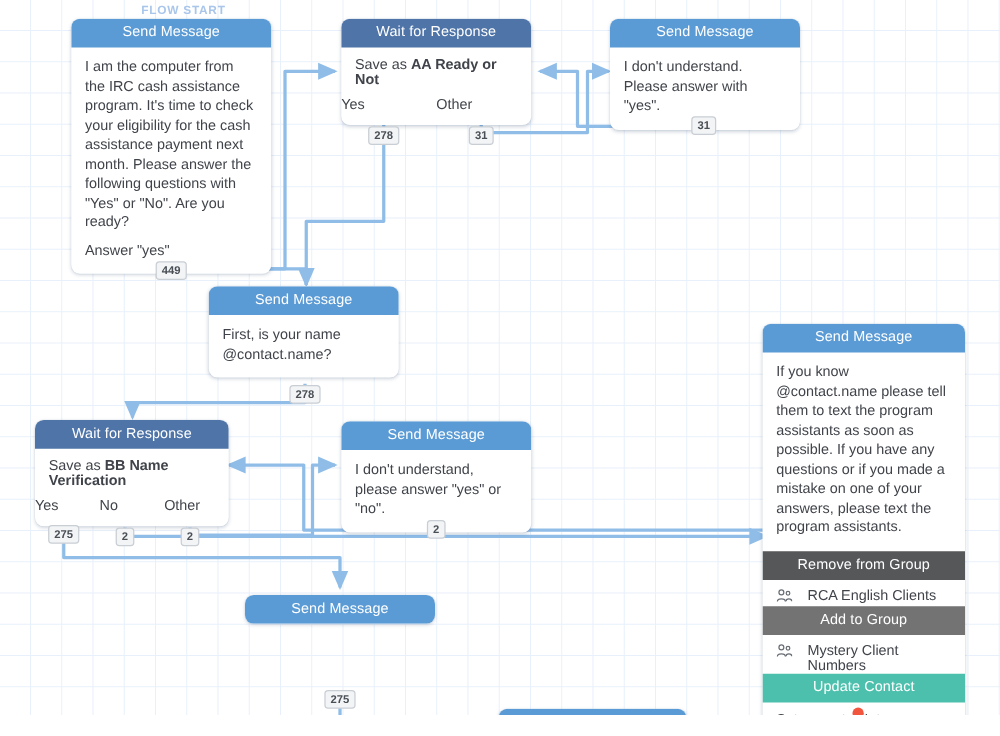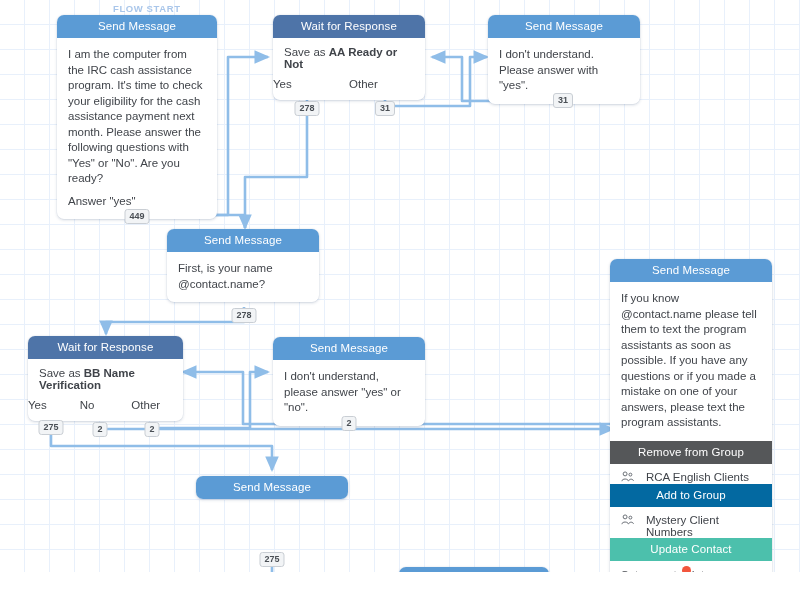--- a/index.html
+++ b/index.html
@@ -60,21 +60,21 @@
     line-height: 23px;
     text-align: center;
     font-size: 11.5px;
     color: #ffffff;
     font-weight: normal;
     letter-spacing: 0.1px;
   }
   .hdr.blue  { background: #5b9bd5; }
   .hdr.navy  { background: #4e74a8; }
   .hdr.gray  { background: #555759; }
-  .hdr.green { background: #0369a1; }
+  .hdr.green { background: #737373; }
   .hdr.teal  { background: #4cc0ac; }
 
   .body {
     padding: 9px 11px 10px 11px;
     font-size: 11.5px;
     line-height: 15.5px;
     color: #40444a;
   }
   .body p { margin: 0 0 7px 0; }
   .body p:last-child { margin-bottom: 0; }

